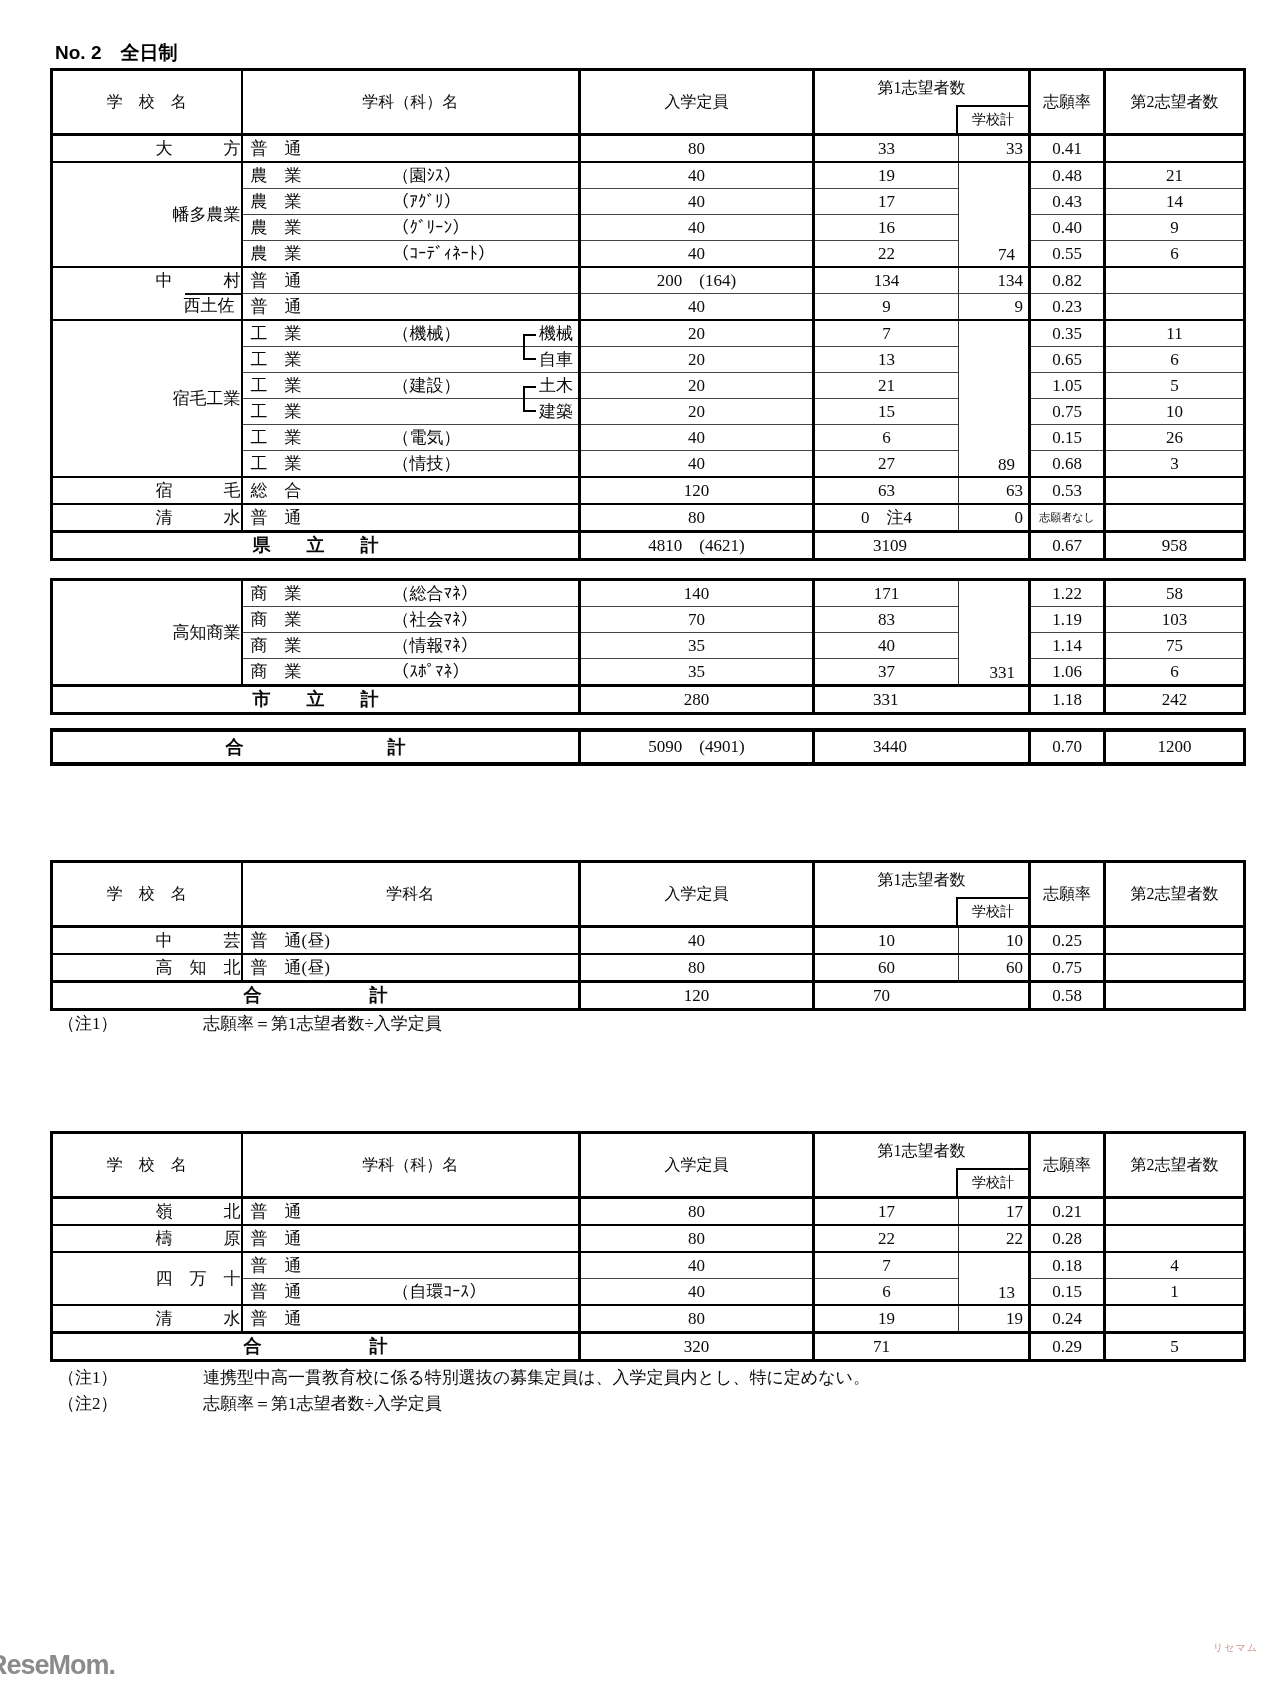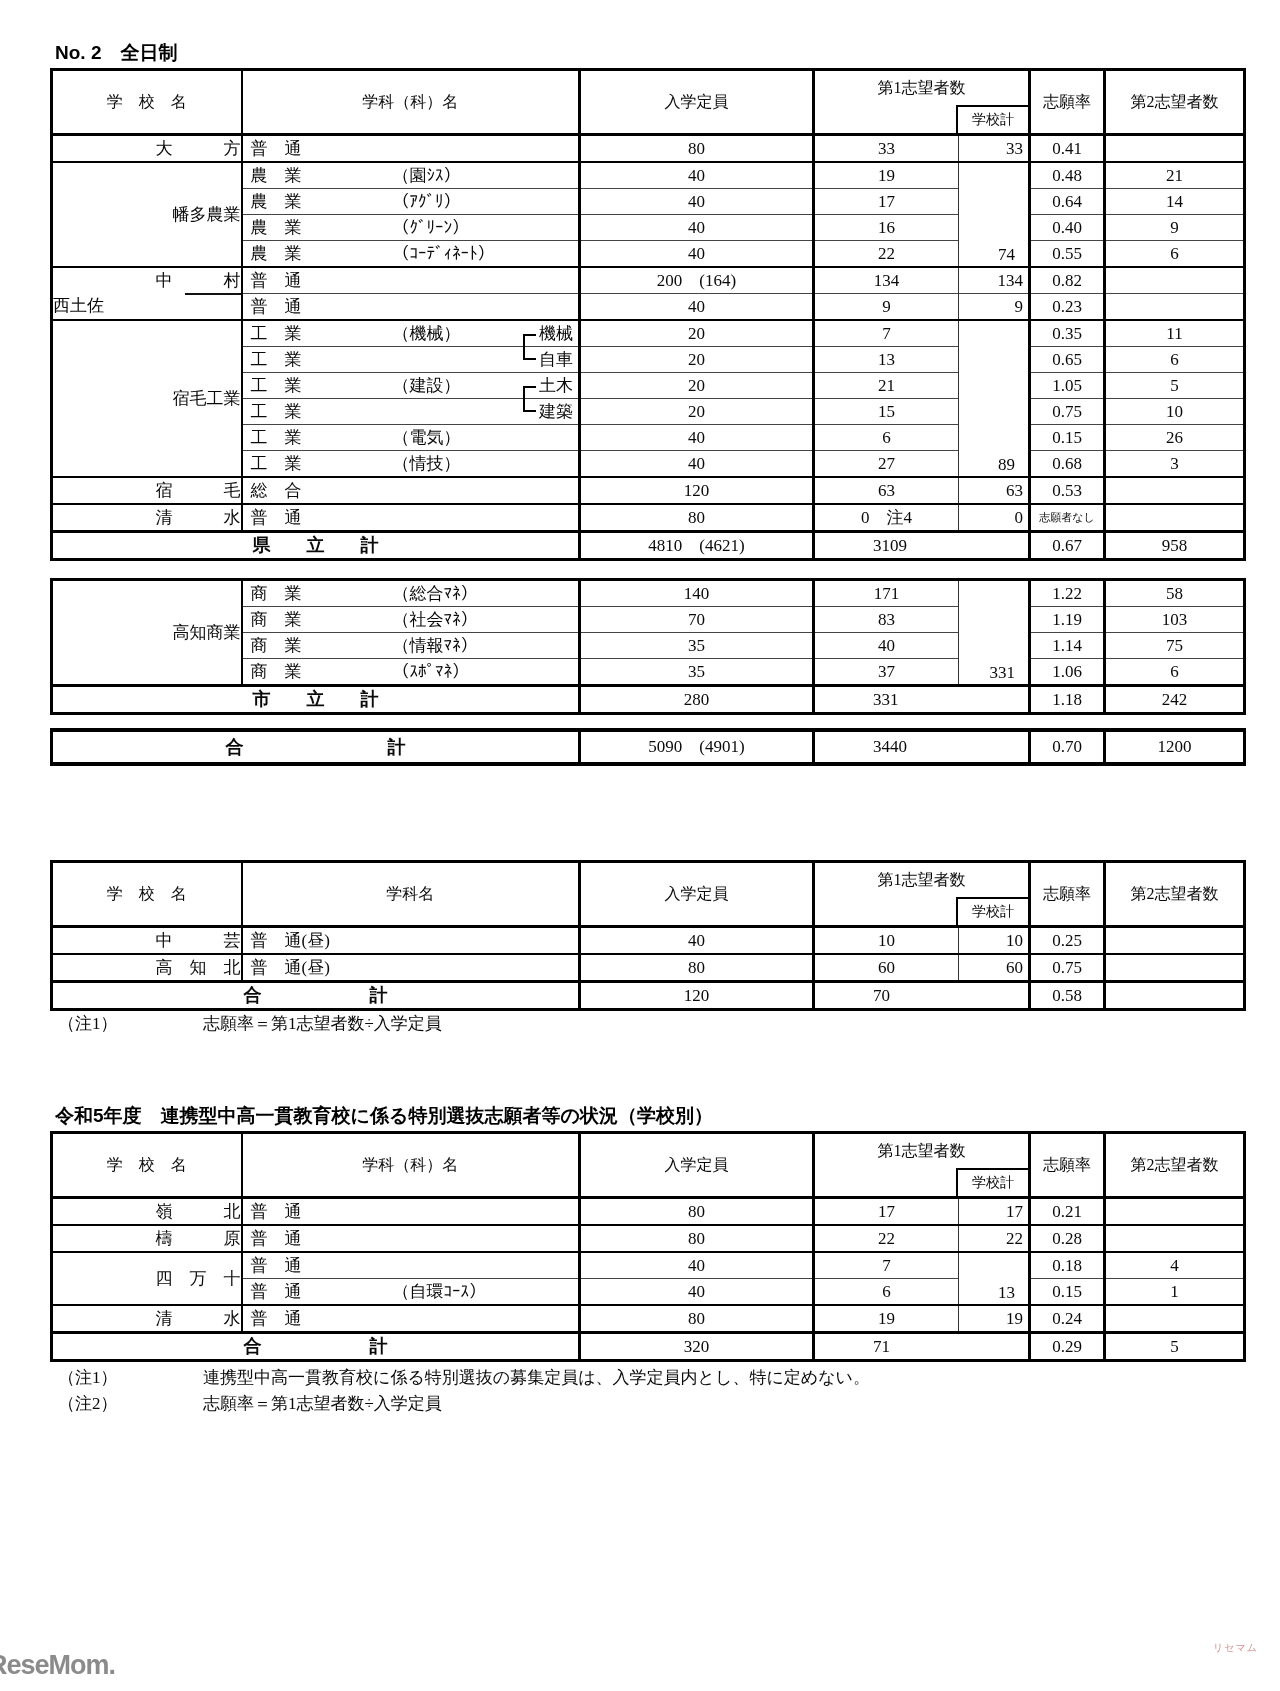--- a/index.html
+++ b/index.html
@@ -20,21 +20,21 @@
   
   .b-r1{border-right:1px solid #333;}
   .b-r2{border-right:2px solid #000;}
   .b-r3{border-right:3px solid #000;}
   
   tr.rt1 > th, tr.rt1 > td{border-top:1px solid #444;}
   tr.rt2 > th, tr.rt2 > td{border-top:2px solid #000;}
   tr.rt3 > th, tr.rt3 > td{border-top:3px solid #000;}
   
   .cs{text-align:right;padding-left:6px;}
-  .cs-r{text-align:left;padding-right:6px;}
+  .cs-r{text-align:right;padding-right:6px;}
   .no-bt{border-top:none !important;}
   .pt{position:relative;}
   .pt::after{content:"";position:absolute;left:132px;right:0;top:-1px;border-top:2px solid #111;}
   .cd{text-align:left;}
   .dept-wrap{position:relative;height:25px;display:flex;align-items:center;padding-left:8px;}
   .dept-name{display:inline-block;width:142px;}
   .cc,.cf,.cr,.c2{text-align:center;}
   .ct{text-align:right;padding-right:5px;}
   .st-merged{vertical-align:bottom;text-align:right;padding-right:13px;padding-bottom:2px;}
   .fc-span{text-align:left;padding-left:58px;}
@@ -111,21 +111,21 @@
     </tr>
     <tr class="rt1">
       <td class="cd b-r3">
             <div class="dept-wrap">
               <span class="dept-name">農　業</span>
               <span>（ｱｸﾞﾘ）</span>
             </div>
           </td>
       <td class="cc b-r3">40</td>
       <td class="cf b-r1">17</td>
-      <td class="cr b-r3">0.64</td>
+      <td class="cr b-r3">0.43</td>
       <td class="c2">14</td>
     </tr>
     <tr class="rt1">
       <td class="cd b-r3">
             <div class="dept-wrap">
               <span class="dept-name">農　業</span>
               <span>（ｸﾞﾘｰﾝ）</span>
             </div>
           </td>
       <td class="cc b-r3">40</td>
@@ -445,21 +445,20 @@
       <td class="c2"></td>
     </tr>
   </tbody>
     </table>
 
   <div class="note abs" style="top:1012px;left:58px;">
     <span class="note-label">（注1）</span>
     <span>志願率＝第1志望者数÷入学定員</span>
   </div>
 
-  <div class="sec-title abs" style="top:1103px;left:55px;">令和5年度　連携型中高一貫教育校に係る特別選抜志願者等の状況（学校別）</div>
 
   <table class="sheet abs" style="top:1131px;left:50px;">
     <colgroup>
         <col style="width:190px">
         <col style="width:338px">
         <col style="width:234px">
         <col style="width:145px">
         <col style="width:71px">
         <col style="width:75px">
         <col style="width:140px">

